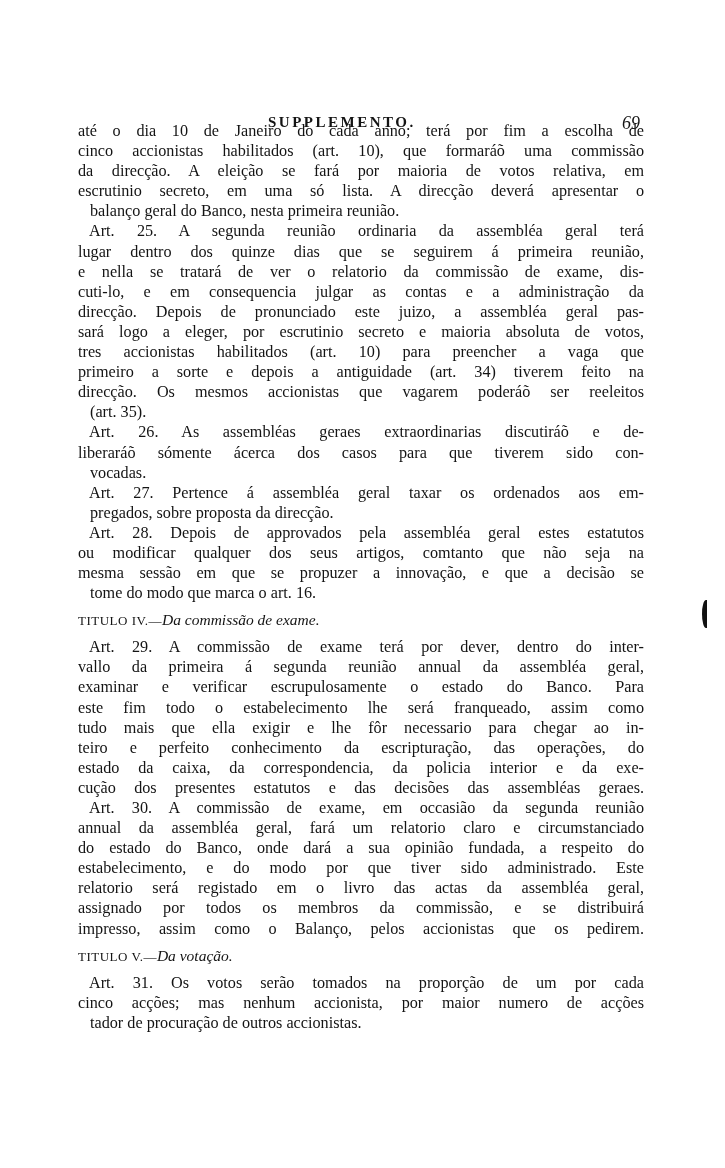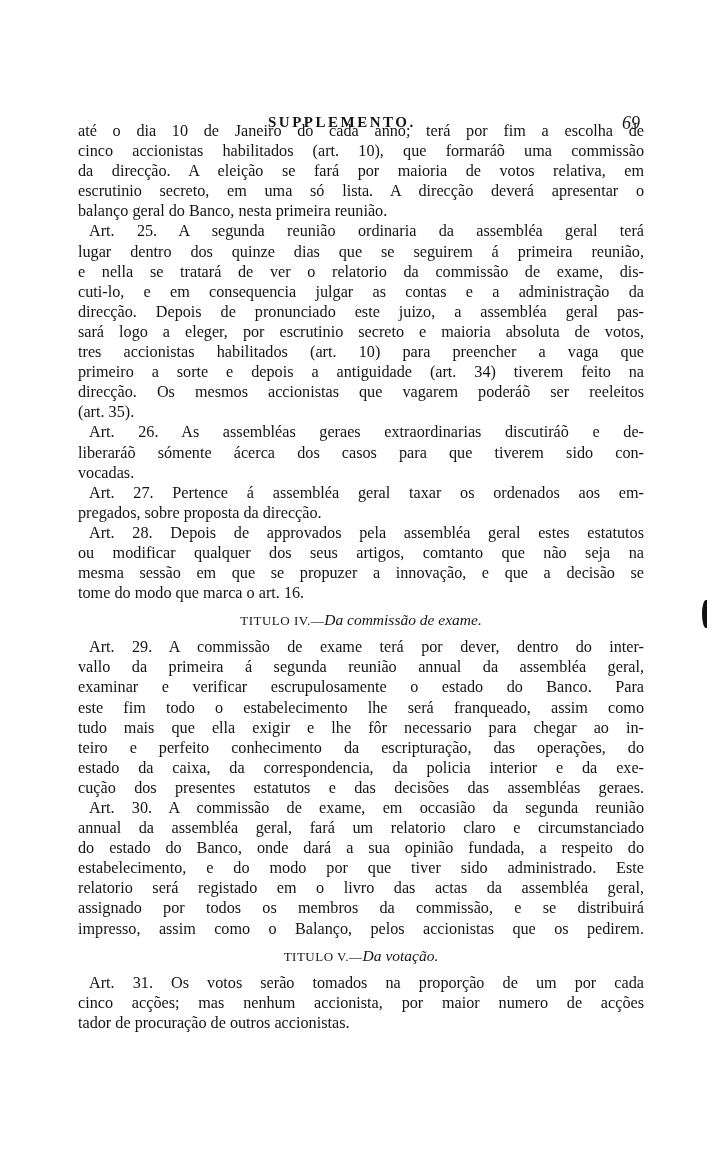--- a/index.html
+++ b/index.html
@@ -20,24 +20,24 @@
     font-weight: normal; font-size: 18px; font-style: italic;
   }
   .body-text {
     position: absolute; left: 78px; top: 121px; width: 566px;
   }
   .line {
     display: block; height: 20.1px; line-height: 20.1px;
     font-size: 16.2px; white-space: nowrap; text-align: justify;
     text-align-last: justify;
   }
-  .line.last { text-align-last: left; }
+  .line.last { text-align-last: left; margin-left: 12px; }
   .line.indent { padding-left: 11px; }
   .heading {
-    display: block; height: 34px; line-height: 34px; text-align: center;
+    display: block; height: 34px; line-height: 34px; text-align: left;
     font-size: 15.5px; white-space: nowrap;
   }
   .heading .smallcaps { font-variant: small-caps; font-size: 13px; letter-spacing: 0.5px; }
   .heading .title-italic { font-style: italic; }
   .edge-mark {
     position: absolute; left: 702px; top: 600px; width: 8px; height: 28px;
     border-left: 5px solid #111; border-radius: 50% 0 0 50%;
     box-sizing: border-box;
   }
 </style>

